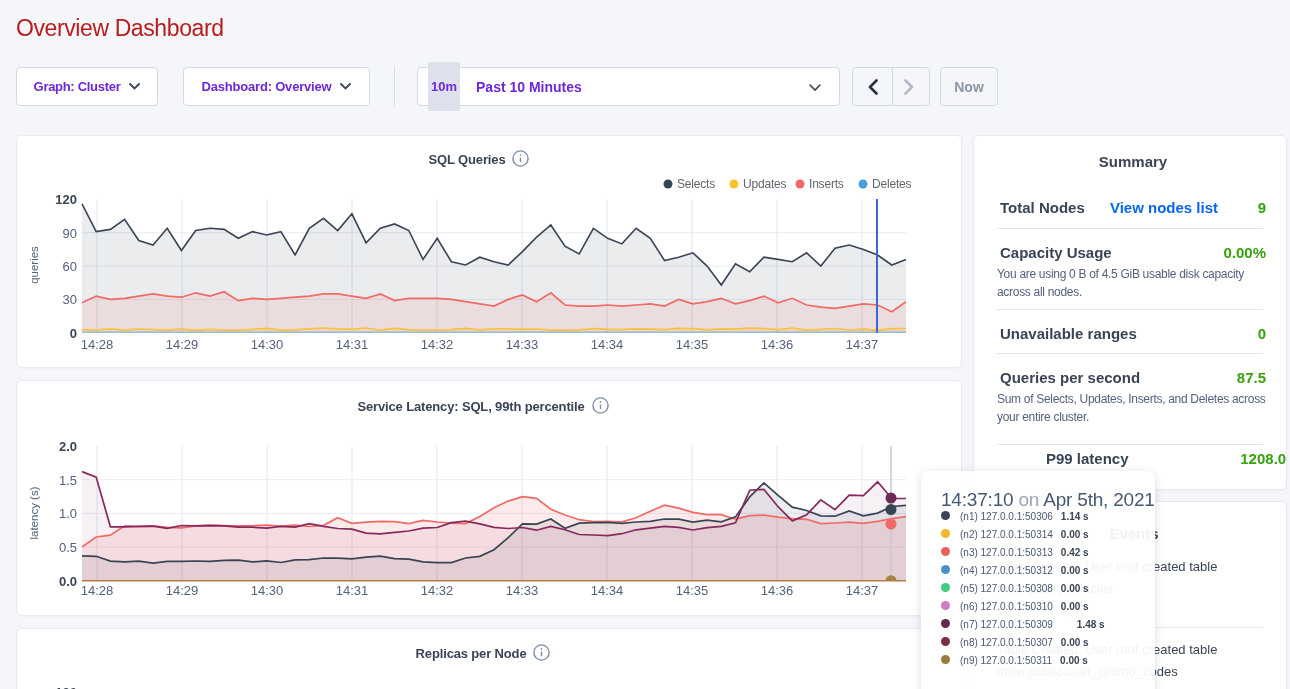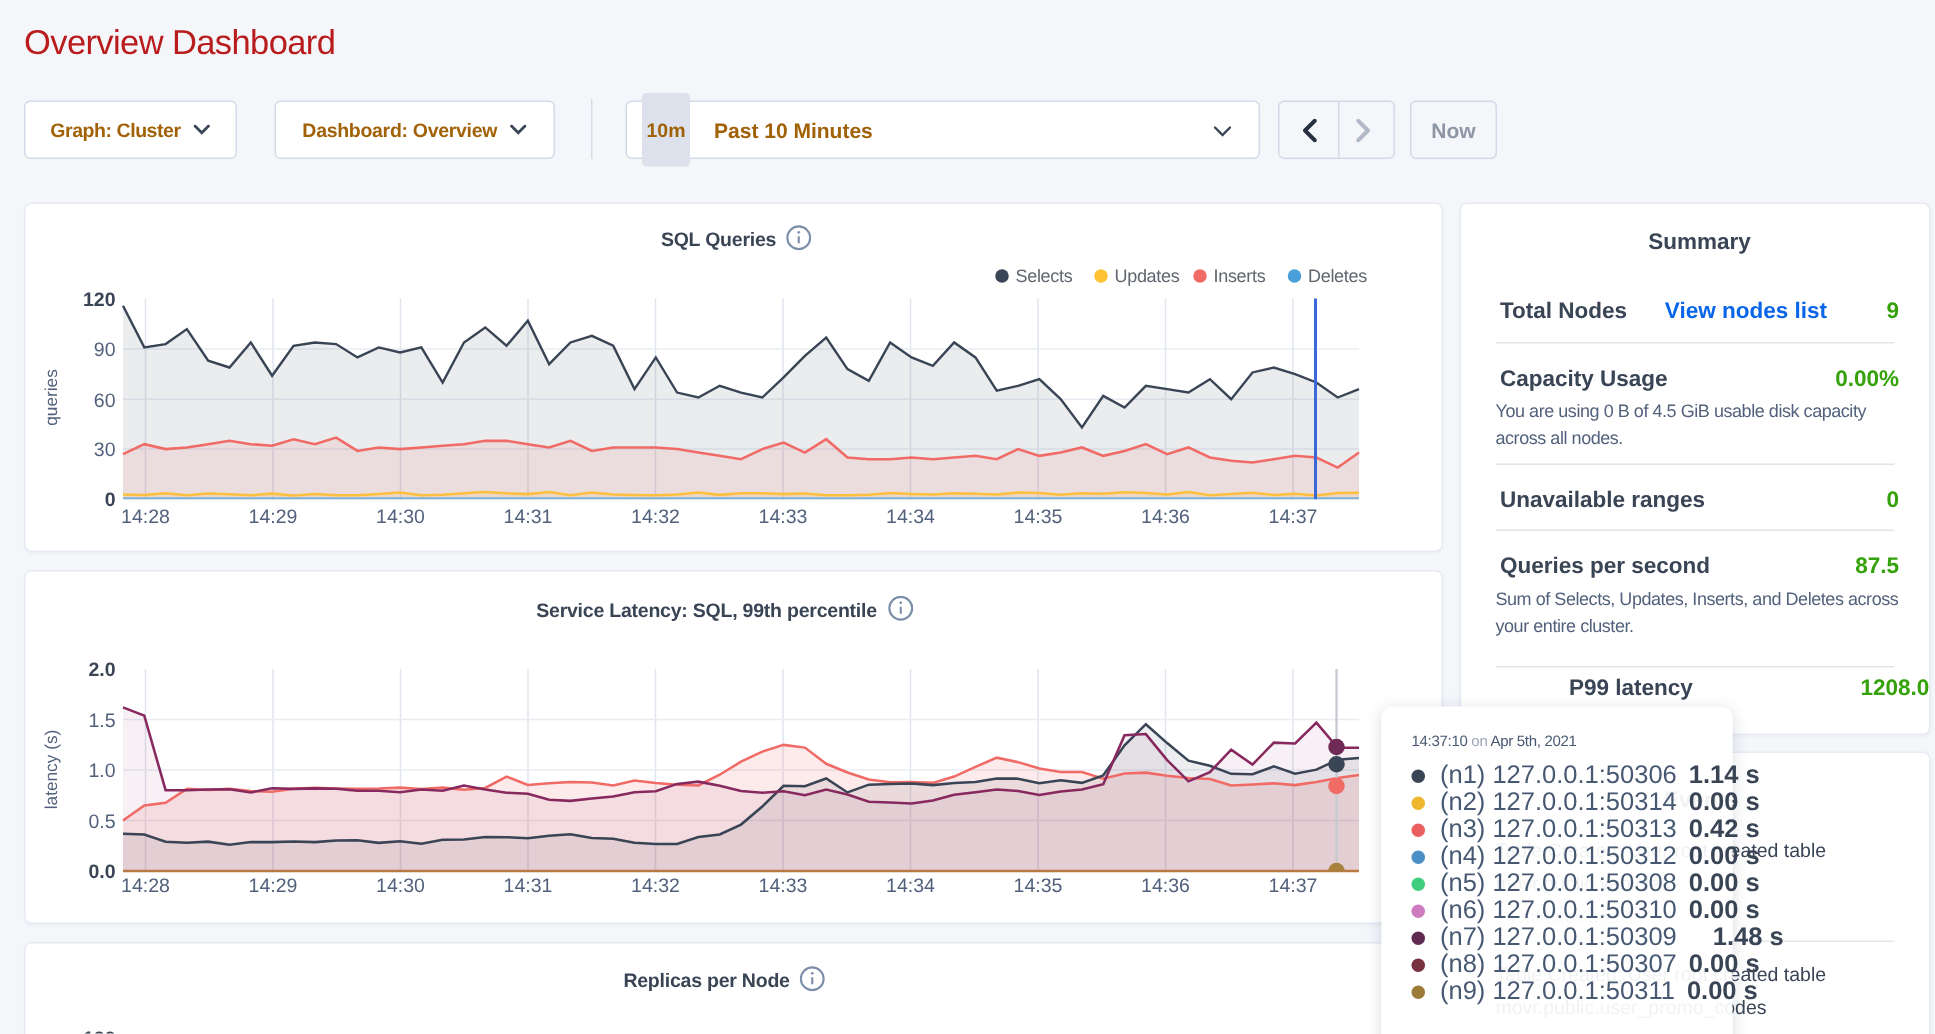--- a/index.html
+++ b/index.html
@@ -4,21 +4,21 @@
 * { margin:0; padding:0; box-sizing:border-box; }
 html,body { width:1290px; height:689px; overflow:hidden; background:#f4f6fa;
   font-family:"Liberation Sans",sans-serif; }
 .abs { position:absolute; }
 .card { position:absolute; background:#fff; border:1px solid #e7eaf3; border-radius:5px;
   box-shadow:0 1px 2px rgba(56,76,108,0.04); }
 .ctitle { position:absolute; width:100%; text-align:center; font-size:13px; font-weight:bold;
   color:#394455; letter-spacing:-0.15px; }
 .btn { position:absolute; background:#fff; border:1px solid #d3d9e6; border-radius:4px;
   display:flex; align-items:center; justify-content:center; font-weight:bold;
-  font-size:13px; color:#a16207; }
+  font-size:13px; color:#6d28d9; }
 .srow { position:absolute; left:1000px; width:266px; font-size:15px; font-weight:bold; color:#394455; }
 .srow .val { float:right; color:#35a20c; }
 .ssub { position:absolute; left:997px; width:272px; font-size:12px; letter-spacing:-0.3px; color:#53627c; line-height:18px; font-weight:normal; }
 .sdiv { position:absolute; left:997px; width:266px; border-top:1px solid #e4e4e4; }
 </style></head>
 <body>
 <div class="abs" style="left:16px;top:15px;font-size:23px;color:#b91c1c;letter-spacing:-0.4px;">Overview Dashboard</div>
 
 <div class="btn" style="left:16px;top:67px;width:142px;height:39px;">
     <span style="letter-spacing:-0.3px;">Graph: Cluster</span>
@@ -50,21 +50,21 @@
     </svg>
 </div>
 <div class="btn" style="left:940px;top:67px;width:58px;height:39px;background:transparent;color:#8d96a5;font-size:14px;">Now</div>
 
 <div class="card" style="left:16px;top:135px;width:946px;height:233px;"></div>
 <div class="card" style="left:16px;top:380px;width:946px;height:236px;"></div>
 <div class="card" style="left:16px;top:628px;width:946px;height:120px;"></div>
 <div class="card" style="left:973px;top:135px;width:314px;height:355px;"></div>
 <div class="card" style="left:973px;top:501px;width:314px;height:250px;"></div>
 
-<div class="ctitle" style="left:24px;top:150px;width:934px;">SQL Queries &nbsp;<svg width="17" height="17" viewBox="0 0 17 17" style="vertical-align:-3px">
+<div class="ctitle" style="left:12px;top:150px;width:934px;">SQL Queries &nbsp;<svg width="17" height="17" viewBox="0 0 17 17" style="vertical-align:-3px">
       <circle cx="8.5" cy="8.5" r="7.6" fill="none" stroke="#7c8eaa" stroke-width="1.4"></circle>
       <line x1="8.5" y1="7.5" x2="8.5" y2="12.2" stroke="#7c8eaa" stroke-width="1.4"></line>
       <circle cx="8.5" cy="4.9" r="0.9" fill="#7c8eaa"></circle>
     </svg></div>
 <div class="ctitle" style="left:16px;top:397px;width:934px;">Service Latency: SQL, 99th percentile &nbsp;<svg width="17" height="17" viewBox="0 0 17 17" style="vertical-align:-3px">
       <circle cx="8.5" cy="8.5" r="7.6" fill="none" stroke="#7c8eaa" stroke-width="1.4"></circle>
       <line x1="8.5" y1="7.5" x2="8.5" y2="12.2" stroke="#7c8eaa" stroke-width="1.4"></line>
       <circle cx="8.5" cy="4.9" r="0.9" fill="#7c8eaa"></circle>
     </svg></div>
 <div class="ctitle" style="left:16px;top:644px;width:934px;">Replicas per Node &nbsp;<svg width="17" height="17" viewBox="0 0 17 17" style="vertical-align:-3px">
@@ -186,22 +186,22 @@
     <text x="607" y="594.5" text-anchor="middle" class="ax">14:34</text>
     <text x="692" y="594.5" text-anchor="middle" class="ax">14:35</text>
     <text x="777" y="594.5" text-anchor="middle" class="ax">14:36</text>
     <text x="862" y="594.5" text-anchor="middle" class="ax">14:37</text>
 <text x="38" y="513" text-anchor="middle" transform="rotate(-90 38 513)" class="axu">latency (s)</text>
 <text x="77" y="696.5" text-anchor="end" class="axb">120</text>
 </svg>
 
 <div class="abs" style="left:921px;top:471px;width:234px;height:230px;background:rgba(255,255,255,0.93);
   border-radius:8px;box-shadow:0 2px 10px rgba(50,60,90,0.18);"></div>
-<div class="abs" style="left:941px;top:489px;font-size:10px;letter-spacing:-0.2px;color:#475872;">14:37:10 <span style="color:#9aa5b5">on</span> Apr 5th, 2021</div>
-<div class="abs" style="left:941px;top:508px;font-size:17px;color:#475872;line-height:18px;">
+<div class="abs" style="left:941px;top:489px;font-size:19px;letter-spacing:-0.2px;color:#475872;">14:37:10 <span style="color:#9aa5b5">on</span> Apr 5th, 2021</div>
+<div class="abs" style="left:941px;top:508px;font-size:10px;color:#475872;line-height:18px;">
 <div style="height:18px;"><span style="display:inline-block;width:9px;height:9px;border-radius:50%;background:#394455;margin-right:10px;"></span>(n1) 127.0.0.1:50306<span style="font-weight:bold;color:#394455;margin-left:8px;">1.14 s</span></div>
 <div style="height:18px;"><span style="display:inline-block;width:9px;height:9px;border-radius:50%;background:#eeb82e;margin-right:10px;"></span>(n2) 127.0.0.1:50314<span style="font-weight:bold;color:#394455;margin-left:8px;">0.00 s</span></div>
 <div style="height:18px;"><span style="display:inline-block;width:9px;height:9px;border-radius:50%;background:#ea5f5f;margin-right:10px;"></span>(n3) 127.0.0.1:50313<span style="font-weight:bold;color:#394455;margin-left:8px;">0.42 s</span></div>
 <div style="height:18px;"><span style="display:inline-block;width:9px;height:9px;border-radius:50%;background:#4a90c6;margin-right:10px;"></span>(n4) 127.0.0.1:50312<span style="font-weight:bold;color:#394455;margin-left:8px;">0.00 s</span></div>
 <div style="height:18px;"><span style="display:inline-block;width:9px;height:9px;border-radius:50%;background:#3fce7f;margin-right:10px;"></span>(n5) 127.0.0.1:50308<span style="font-weight:bold;color:#394455;margin-left:8px;">0.00 s</span></div>
 <div style="height:18px;"><span style="display:inline-block;width:9px;height:9px;border-radius:50%;background:#cf7bc0;margin-right:10px;"></span>(n6) 127.0.0.1:50310<span style="font-weight:bold;color:#394455;margin-left:8px;">0.00 s</span></div>
 <div style="height:18px;"><span style="display:inline-block;width:9px;height:9px;border-radius:50%;background:#602a52;margin-right:10px;"></span>(n7) 127.0.0.1:50309<span style="font-weight:bold;color:#394455;margin-left:24px;">1.48 s</span></div>
 <div style="height:18px;"><span style="display:inline-block;width:9px;height:9px;border-radius:50%;background:#77323f;margin-right:10px;"></span>(n8) 127.0.0.1:50307<span style="font-weight:bold;color:#394455;margin-left:8px;">0.00 s</span></div>
 <div style="height:18px;"><span style="display:inline-block;width:9px;height:9px;border-radius:50%;background:#9c7b3a;margin-right:10px;"></span>(n9) 127.0.0.1:50311<span style="font-weight:bold;color:#394455;margin-left:8px;">0.00 s</span></div>
 

